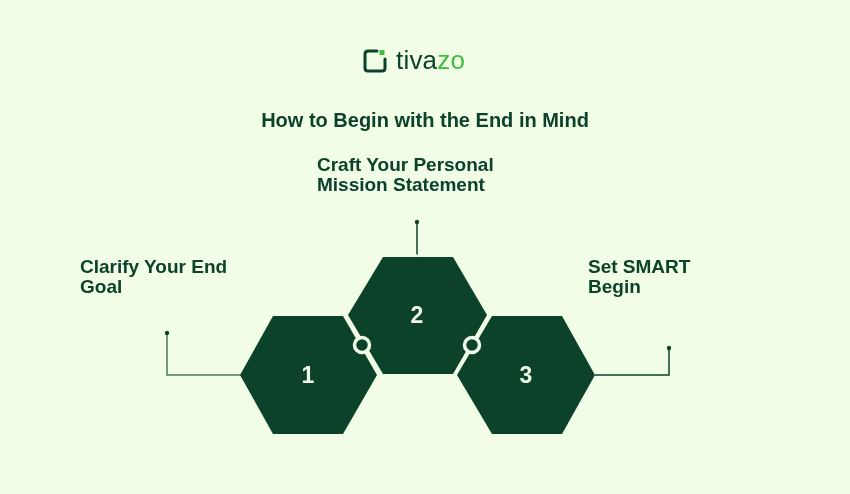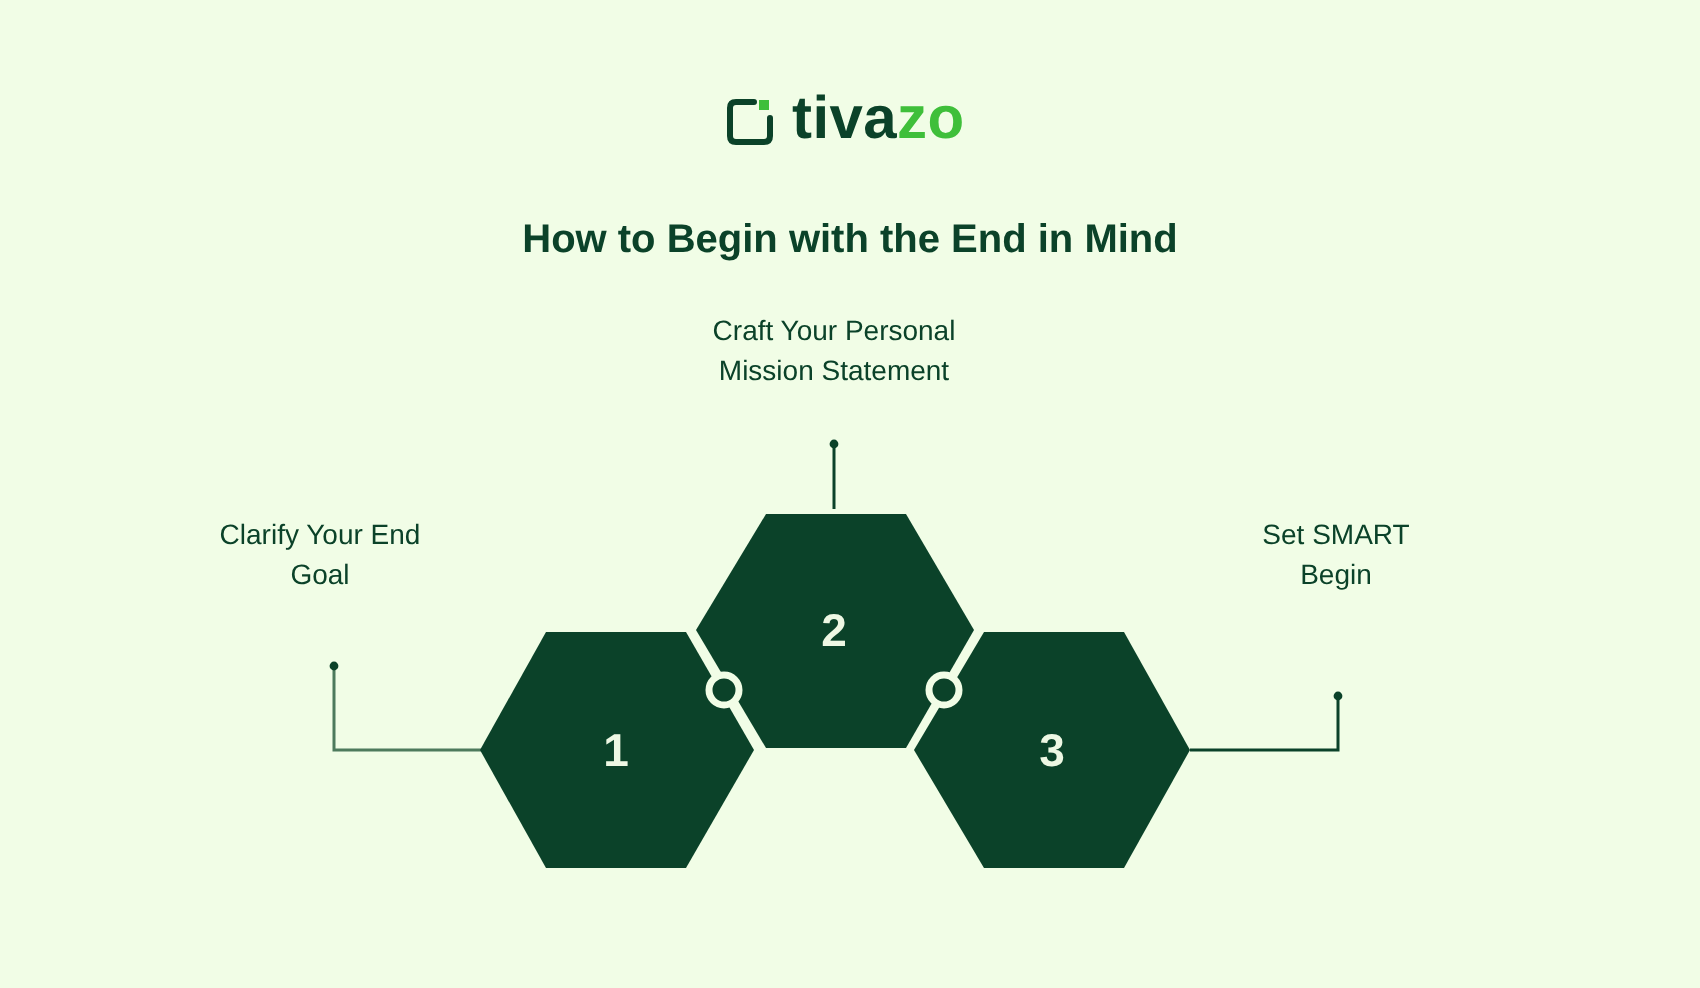--- a/index.html
+++ b/index.html
@@ -22,22 +22,22 @@
     display: flex;
     align-items: center;
   }
   .logo-icon {
     width: 26px;
     height: 26px;
     margin-right: 8px;
     position: relative;
   }
   .logo-text {
-    font-size: 30px;
-    font-weight: bold;
+    font-size: 26px;
+    font-weight: normal;
     letter-spacing: 0.2px;
     line-height: 28px;
     position: relative;
     top: -1px;
   }
   .logo-text .dark { color: #0b4229; }
   .logo-text .light { color: #3fbf3a; }
 
   .title {
     position: absolute;
@@ -45,23 +45,23 @@
     width: 850px;
     top: 107px;
     text-align: center;
     font-size: 20px;
     font-weight: bold;
     color: #0b4229;
     line-height: 26px;
   }
   .label {
     position: absolute;
-    text-align: center;
-    font-size: 14px;
-    font-weight: normal;
+    text-align: left;
+    font-size: 19px;
+    font-weight: bold;
     color: #0b4229;
     line-height: 20px;
     white-space: pre-line;
   }
   .label-1 { left: 80px; width: 160px; top: 257px; }
   .label-2 { left: 317px; width: 200px; top: 155px; }
   .label-3 { left: 588px; width: 160px; top: 257px; }
 
   svg.diagram {
     position: absolute;

